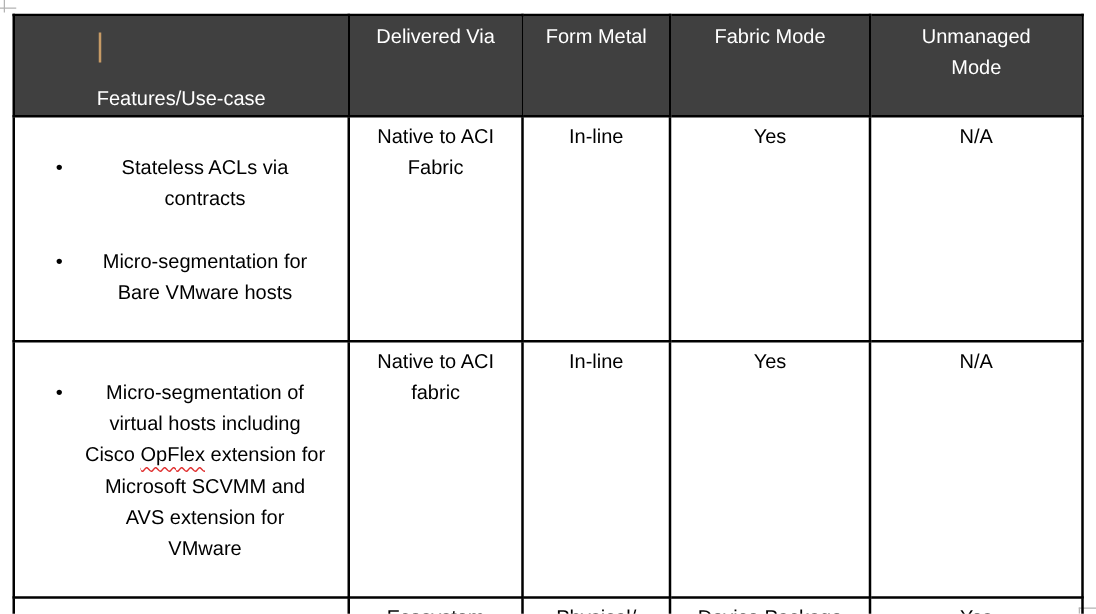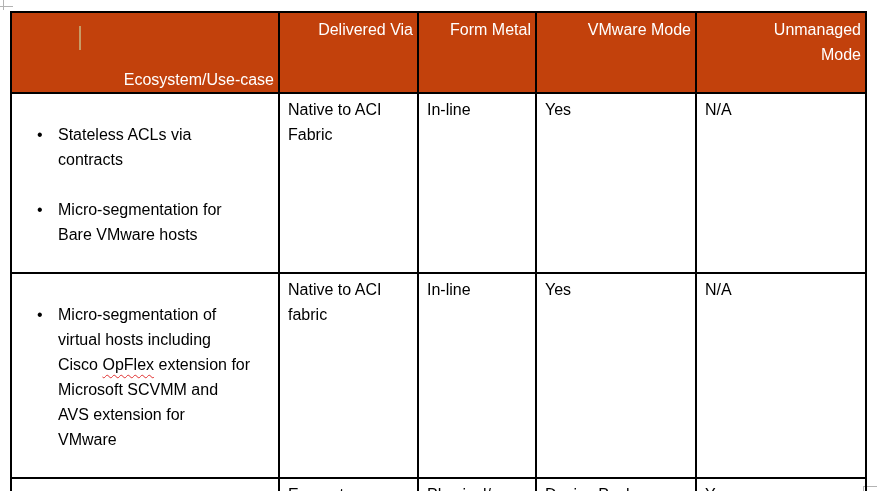--- a/index.html
+++ b/index.html
@@ -21,29 +21,29 @@
   }
   table.cmp th, table.cmp td {
     border: 2px solid #000;
     vertical-align: top;
     font-size: 16px;
     line-height: 25px;
     white-space: pre-line;
     overflow: hidden;
   }
   table.cmp th {
-    background: #c2410c;
+    background: #404040;
     color: #ffffff;
     font-weight: 400;
-    text-align: right;
+    text-align: center;
     padding: 4px 4px 0 4px;
     height: 46px;
     position: relative;
   }
-  table.cmp td { padding: 3px 8px 0 8px; text-align: left; }
+  table.cmp td { padding: 3px 8px 0 8px; text-align: center; }
   td.features { padding: 3px 4px 0 0; }
   tr.r1 { height: 99px; }
   tr.r2 { height: 172px; }
   tr.r3 { height: 49px; }
   .feat-item { display: flex; }
   .bullet {
     flex: 0 0 38px; width: 38px;
     box-sizing: border-box;
     padding-left: 17px;
     white-space: normal;
@@ -84,25 +84,25 @@
       <col style="width:268px">
         <col style="width:139px">
         <col style="width:118px">
         <col style="width:160px">
         <col style="width:170px">
     </colgroup>
     <tbody>
         <tr>
       <th>
         <span class="caret"></span>
-        <span>Ecosystem/Use-case</span>
+        <span>Features/Use-case</span>
       </th>
       <th><span>Delivered Via</span></th>
       <th><span>Form Metal</span></th>
-      <th><span>VMware Mode</span></th>
+      <th><span>Fabric Mode</span></th>
       <th><span>Unmanaged
 Mode</span></th>
     </tr>
 
     <tr class="r1">
       <td class="features">
         <div class="feat-item"><span class="bullet">•</span><span class="feat-text">Stateless ACLs via
 contracts</span></div>
         <div class="feat-item"><span class="bullet">•</span><span class="feat-text">Micro-segmentation for
 Bare VMware hosts</span></div>

